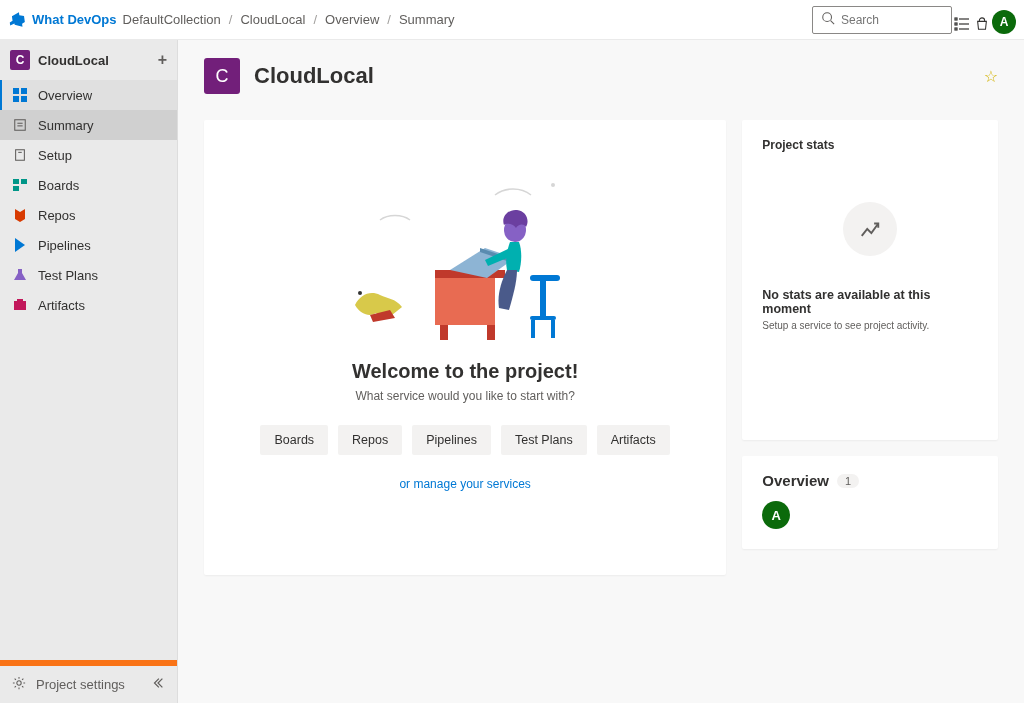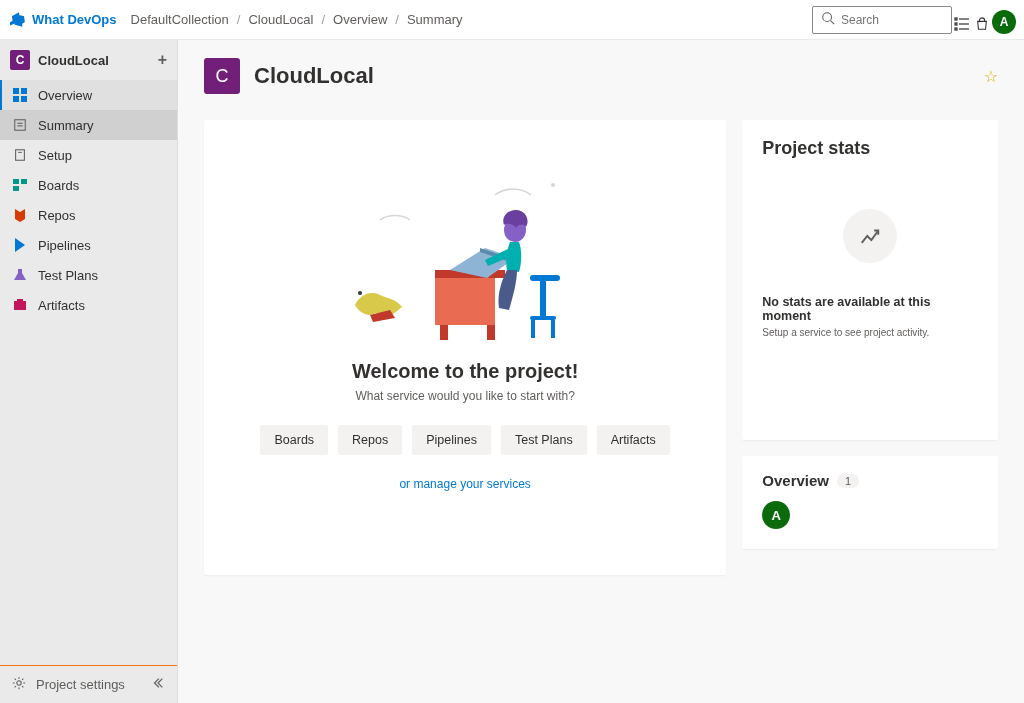--- a/index.html
+++ b/index.html
@@ -2,60 +2,60 @@
 <html><head>
 <meta charset="utf-8">
 <style>
 * { box-sizing: border-box; margin: 0; padding: 0; }
 body { font-family: "Segoe UI", -apple-system, sans-serif; font-size: 13px; color: #323130; background: #fff; width: 1024px; height: 703px; overflow: hidden; }
 .topbar { height: 40px; display: flex; align-items: center; padding: 0 8px; border-bottom: 1px solid #eaeaea; }
 .topbar-left { display: flex; align-items: center; gap: 6px; }
 .logo { width: 18px; height: 18px; display: inline-block; transform: rotate(-8deg); }
 .logo svg { width: 100%; height: 100%; }
 .brand { color: #0078d4; font-weight: 600; font-size: 13px; }
-.breadcrumb { display: flex; align-items: center; gap: 8px; color: #605e5c; margin-left: 8px; }
+.breadcrumb { display: flex; align-items: center; gap: 8px; color: #605e5c; margin-left: 0; }
 .breadcrumb a { color: #605e5c; text-decoration: none; }
 .breadcrumb .sep { color: #a19f9d; }
 .topbar-right { margin-left: auto; display: flex; align-items: flex-end; }
 .search-box { display: flex; align-items: center; border: 1px solid #8a8886; border-radius: 2px; padding: 2px 8px; width: 140px; height: 28px; }
 .search-box input { border: none; outline: none; font-size: 12px; width: 100%; color: #605e5c; background: transparent; }
 .search-box svg { width: 14px; height: 14px; margin-right: 6px; }
 .top-icon { width: 20px; height: 20px; display: flex; align-items: center; justify-content: center; cursor: pointer; color: #323130; }
 .avatar { width: 24px; height: 24px; border-radius: 50%; background: #0b6a0b; color: #fff; display: flex; align-items: center; justify-content: center; font-size: 12px; font-weight: 600; }
 .shell { display: flex; height: calc(100% - 40px); }
 .sidebar { width: 178px; background: #eaeaea; display: flex; flex-direction: column; border-right: 1px solid #ddd; }
 .project-row { display: flex; align-items: center; gap: 8px; padding: 10px 10px; font-weight: 600; }
 .project-tile { width: 20px; height: 20px; background: #721f7a; color: #fff; display: flex; align-items: center; justify-content: center; border-radius: 2px; font-size: 12px; }
 .project-row .plus { margin-left: auto; color: #605e5c; font-size: 16px; cursor: pointer; }
 .nav { display: flex; flex-direction: column; }
 .nav-item { display: flex; align-items: center; gap: 10px; padding: 6px 12px; cursor: pointer; color: #323130; height: 30px; }
 .nav-item.active { background: #e0e0e0; border-left: 2px solid #0078d4; padding-left: 10px; }
 .nav-item.selected { background: #d0d0d0; }
 .nav-item .ni-icon { width: 16px; height: 16px; display: flex; align-items: center; justify-content: center; }
 .nav-item.sub { padding-left: 12px; }
 .nav-spacer { flex: 1; }
-.sidebar-footer { border-top: 1px solid #f97316; padding: 10px 12px; display: flex; align-items: center; gap: 10px; color: #605e5c; }
+.sidebar-footer { border-top: 6px solid #f97316; padding: 10px 12px; display: flex; align-items: center; gap: 10px; color: #605e5c; }
 .sidebar-footer .collapse { margin-left: auto; }
 .main { flex: 1; background: #f8f8f8; overflow: auto; padding: 0; }
 .main-header { display: flex; align-items: center; gap: 14px; padding: 18px 26px 0 26px; }
 .main-tile { width: 36px; height: 36px; background: #721f7a; color: #fff; display: flex; align-items: center; justify-content: center; border-radius: 3px; font-size: 18px; }
 .main-title { font-size: 22px; font-weight: 600; }
 .main-header .star { margin-left: auto; color: #d2b200; font-size: 16px; cursor: pointer; }
 .main-body { display: flex; gap: 16px; padding: 26px; align-items: flex-start; }
 .card { background: #fff; border-radius: 2px; box-shadow: 0 1px 2px rgba(0,0,0,0.05); }
 .welcome-card { width: 530px; min-height: 455px; padding: 40px 30px 30px 30px; text-align: center; }
 .illus { height: 180px; display: flex; align-items: flex-end; justify-content: center; margin-bottom: 20px; }
 .welcome-h { font-size: 20px; font-weight: 600; margin-bottom: 6px; }
 .welcome-sub { font-size: 12px; color: #605e5c; margin-bottom: 22px; }
 .btn-row { display: flex; flex-wrap: wrap; gap: 10px; justify-content: center; }
 .svc-btn { background: #f3f2f1; border: none; padding: 8px 14px; font-size: 12.5px; cursor: pointer; color: #323130; border-radius: 2px; }
 .manage-link { display: block; margin-top: 22px; color: #0078d4; font-size: 12px; text-decoration: none; }
 .right-col { width: 260px; display: flex; flex-direction: column; gap: 16px; }
 .stats-card { padding: 18px 20px 28px 20px; min-height: 320px; }
-.stats-title { font-size: 18px; font-weight: 600; margin-bottom: 50px; }
+.stats-title { font-size: 12px; font-weight: 600; margin-bottom: 50px; }
 .stats-body { text-align: left; }
 .chart-circle { width: 54px; height: 54px; border-radius: 50%; background: #f3f2f1; margin: 0 auto 32px auto; display: flex; align-items: center; justify-content: center; }
 .chart-circle svg { width: 22px; height: 22px; }
 .stats-msg { font-size: 12.5px; font-weight: 600; margin-bottom: 4px; }
 .stats-sub { font-size: 10px; color: #605e5c; }
 .members-card { padding: 16px 20px 20px 20px; }
 .members-title-row { display: flex; align-items: center; gap: 8px; margin-bottom: 12px; }
 .members-title { font-size: 15px; font-weight: 600; }
 .count-badge { background: #f3f2f1; border-radius: 10px; padding: 1px 8px; font-size: 11px; color: #605e5c; }
 .member-av { width: 28px; height: 28px; border-radius: 50%; background: #0b6a0b; color: #fff; display: flex; align-items: center; justify-content: center; font-size: 13px; font-weight: 600; }

